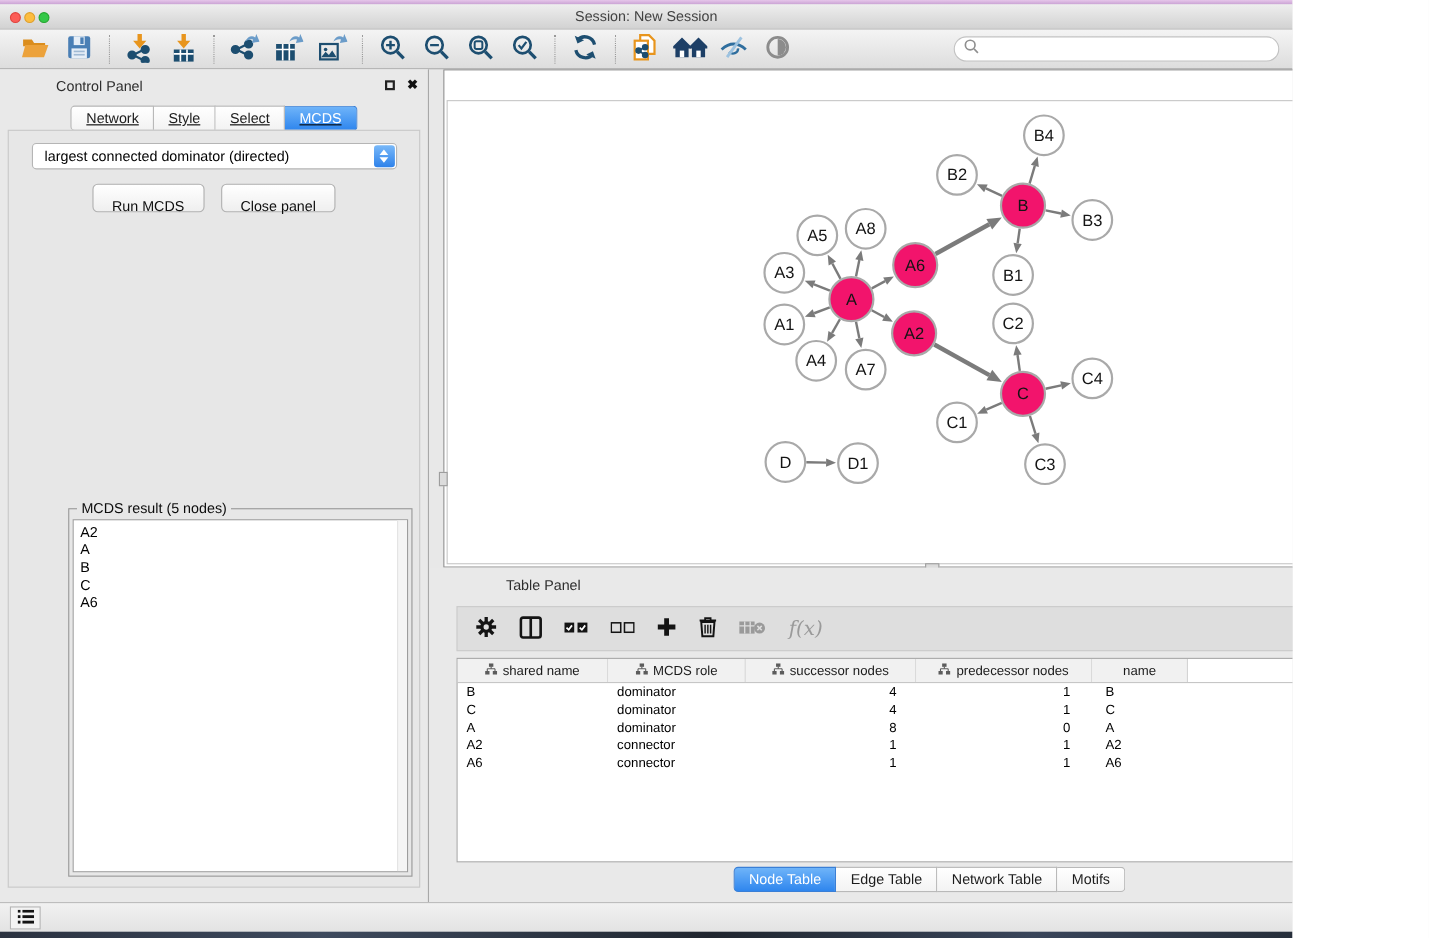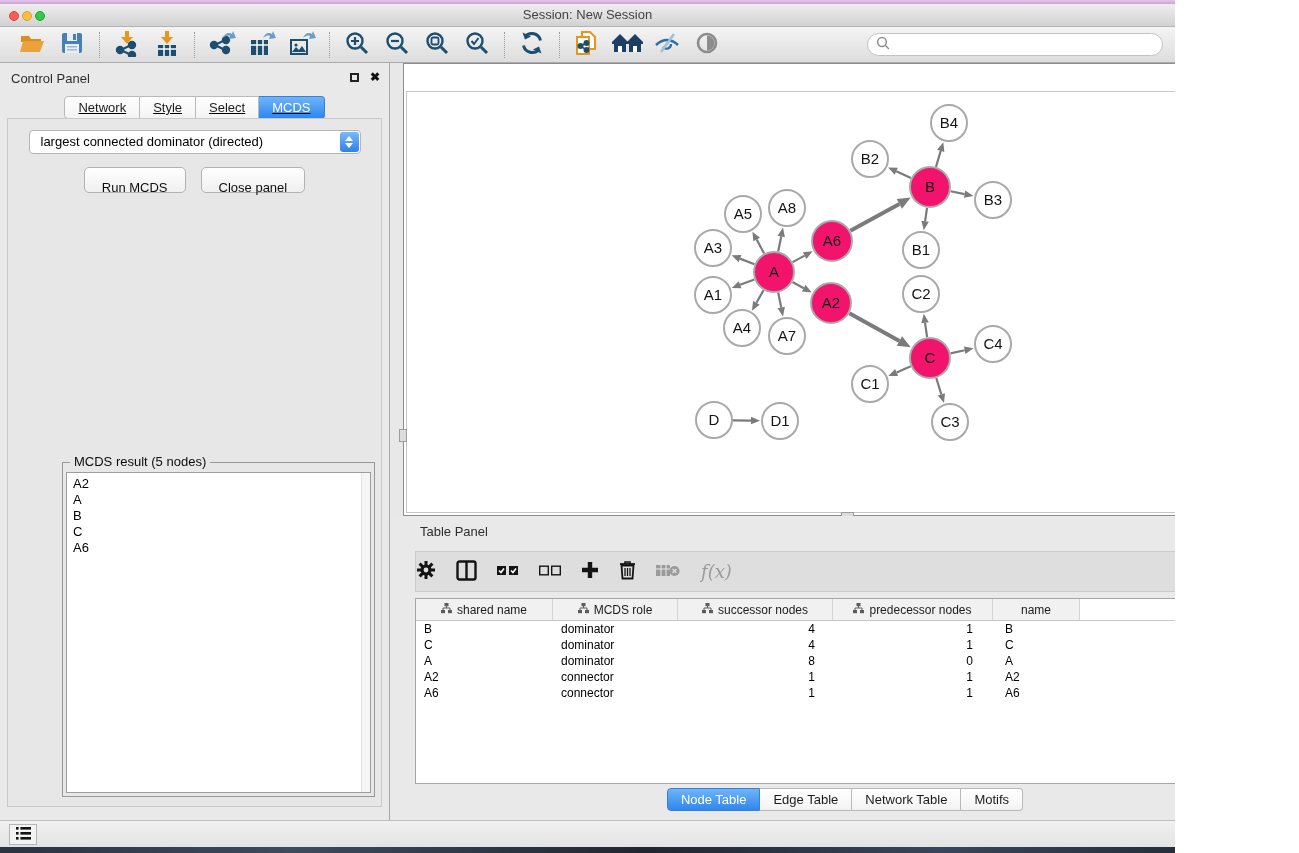--- a/index.html
+++ b/index.html
@@ -17,21 +17,21 @@
 
   
   .toolbar{position:absolute;top:27px;left:0;right:0;height:36px;background:linear-gradient(#f4f4f4,#dddddd);border-bottom:1px solid #ababab;display:flex;align-items:center;padding:0 12px;}
   .tb-btn{width:40px;height:30px;display:flex;align-items:center;justify-content:center;background:transparent;border:none;cursor:pointer;}
   .tb-sep{width:1px;height:26px;border-left:1px dotted #999;margin:0 7px;}
   .search-box{margin-left:auto;width:296px;height:23px;background:#fff;border:1px solid #c2c2c2;border-radius:12px;display:flex;align-items:center;padding-left:8px;gap:5px;}
   .search-box input{border:none;outline:none;flex:1;height:18px;font-size:12px;background:transparent;}
 
   
   .control-panel{position:absolute;top:63px;left:0;width:390px;height:757px;background:#e9e9e9;border-right:1px solid #a8a8a8;}
-  .panel-header{height:31px;position:relative;}
+  .panel-header{height:31px;position:relative;margin-left:40px;}
   .panel-header .ph-title{position:absolute;left:11px;top:8px;font-size:13px;color:#2e2e2e;}
   .win-btns{position:absolute;right:9px;top:9px;display:flex;gap:11px;align-items:center;}
   .float-ic{width:9px;height:9px;border:2px solid #222;}
   .close-ic{font-size:12px;font-weight:bold;color:#111;line-height:10px;}
   .seg{display:flex;}
   .seg-btn{padding:3px 13px;font-size:13px;color:#1c1c1c;background:linear-gradient(#ffffff,#f3f3f3);border:1px solid #b9b9b9;border-left:none;cursor:pointer;font-family:inherit;}
   .seg-btn:first-child{border-left:1px solid #b9b9b9;border-radius:4px 0 0 4px;}
   .seg-btn:last-child{border-radius:0 4px 4px 0;}
   .seg-btn.active{background:linear-gradient(#6fb4f9,#2f86ee);color:#fff;border-color:#3a7fd6;}
   .cp-tabs{position:absolute;top:33px;left:0;right:0;display:flex;justify-content:center;text-decoration:underline;}
@@ -55,21 +55,21 @@
   .nw-titlebar .tl{top:8px;width:9px;height:9px;}
   .nw-title{display:block;text-align:center;line-height:24px;font-size:12px;color:#1f1f1f;}
   .nw-canvas{position:absolute;top:27px;left:2px;right:2px;bottom:2px;border:1px solid #c6c6c6;background:#fff;overflow:hidden;}
   .resize-grip{position:absolute;right:0;bottom:0;}
   .handle-left{position:absolute;left:-5px;top:365px;width:8px;height:13px;background:#dcdcdc;border:1px solid #9d9d9d;}
   .handle-bottom{position:absolute;bottom:-4px;left:437px;width:13px;height:7px;background:#dcdcdc;border:1px solid #9d9d9d;}
 
   
   .table-panel{position:absolute;left:391px;top:516px;width:908px;height:304px;background:#e9e9e9;}
   .table-panel .panel-header .ph-title{left:29px;}
-  .tp-toolbar{position:absolute;left:24px;right:9px;top:35px;height:41px;background:#dedede;border:1px solid #cbcbcb;display:flex;align-items:center;gap:20px;padding-left:0;}
+  .tp-toolbar{position:absolute;left:24px;right:9px;top:35px;height:41px;background:#dedede;border:1px solid #cbcbcb;display:flex;align-items:center;gap:20px;padding-left:16px;}
   .tp-tbtn{background:none;border:none;display:flex;align-items:center;cursor:pointer;}
   .fx{font-family:"DejaVu Serif",serif;font-style:italic;font-size:18px;color:#9a9a9a;}
   .tp-table{position:absolute;left:24px;right:7px;top:82px;bottom:36px;background:#fff;border:1px solid #a5a5a5;overflow:hidden;}
   .tp-head{display:flex;height:22px;border-bottom:1px solid #c6c6c6;}
   .th-cell{background:#f1f1f1;border-right:1px solid #d4d4d4;display:flex;align-items:center;justify-content:center;gap:5px;font-size:12px;color:#1b1b1b;cursor:pointer;}
   .tr-row{display:flex;height:16px;cursor:default;}
   .td-cell{font-size:12px;color:#000;line-height:16px;white-space:nowrap;overflow:hidden;}
   .tp-scroll{position:absolute;right:0;top:0;bottom:0;width:10px;background:#fafafa;border-left:1px solid #e0e0e0;}
   .tp-tabs{position:absolute;bottom:9px;left:0;right:0;display:flex;justify-content:center;}
 

